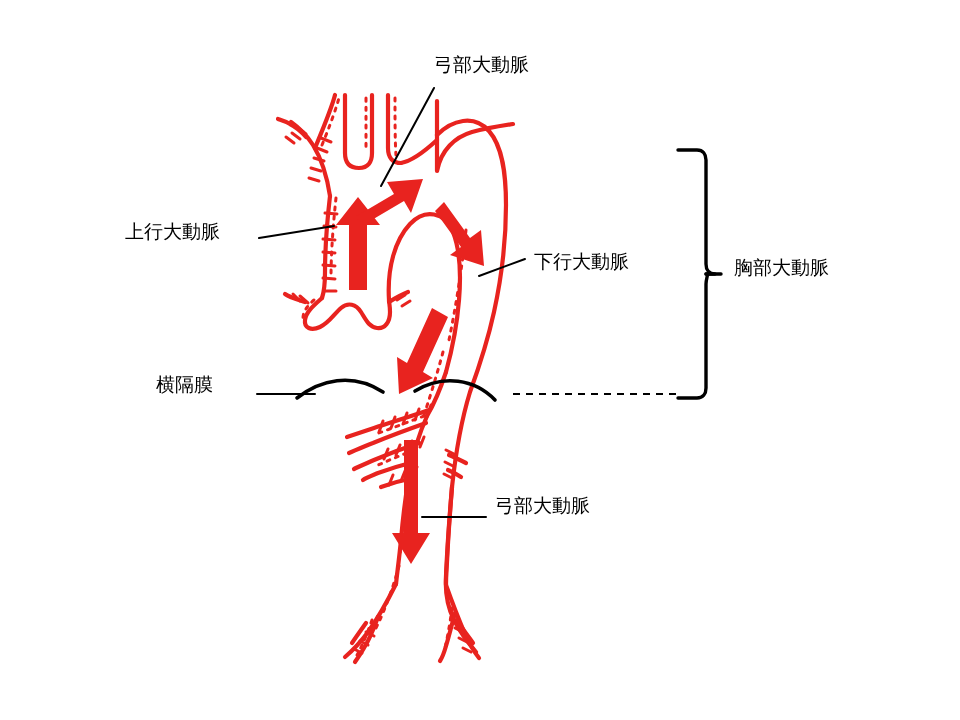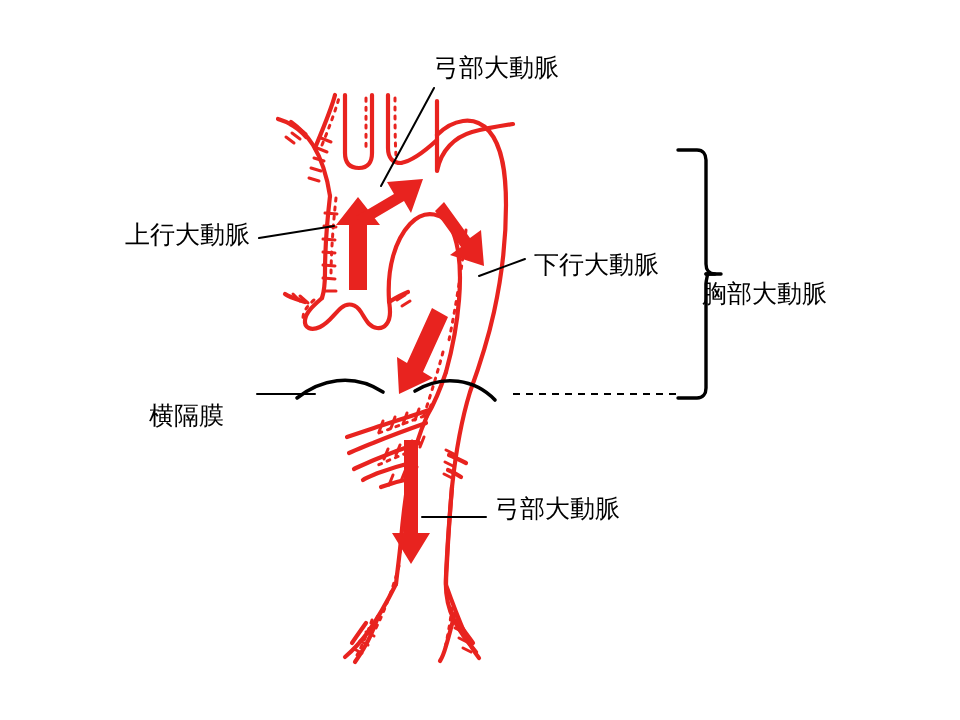--- a/index.html
+++ b/index.html
@@ -8,21 +8,21 @@
     background:#ffffff;
     font-family:"Liberation Sans","DejaVu Sans",sans-serif;
     overflow:hidden;
     position:relative;
   }
   #stage{position:absolute;left:0;top:0;width:960px;height:720px;}
   svg{position:absolute;left:0;top:0;width:960px;height:720px;}
   .lbl{
     position:absolute;
     color:#000000;
-    font-size:25px;
+    font-size:19px;
     line-height:1;
     white-space:nowrap;
     font-family:"DejaVu Sans","Liberation Sans",sans-serif;
     font-weight:500;
   }
 </style>
 </head>
 <body>
 
 <div id="stage">
@@ -184,19 +184,19 @@
       <line x1="706" y1="274" x2="721" y2="274"></line>
     </g>
   </svg>
 
   <div class="lbl" style="left:434px;top:55px;">弓部大動脈</div>
 
   <div class="lbl" style="left:534px;top:252px;">下行大動脈</div>
 
   <div class="lbl" style="left:125px;top:222px;">上行大動脈</div>
 
-  <div class="lbl" style="left:702px;top:258px;margin-top:23px;">胸部大動脈</div>
-
-  <div class="lbl" style="left:149px;top:375px;margin-top:28px;">横隔膜</div>
+  <div class="lbl" style="left:734px;top:258px;">胸部大動脈</div>
+
+  <div class="lbl" style="left:156px;top:375px;">横隔膜</div>
 
   <div class="lbl" style="left:495px;top:496px;">弓部大動脈</div>
 
 </div>
 
 </body></html>

